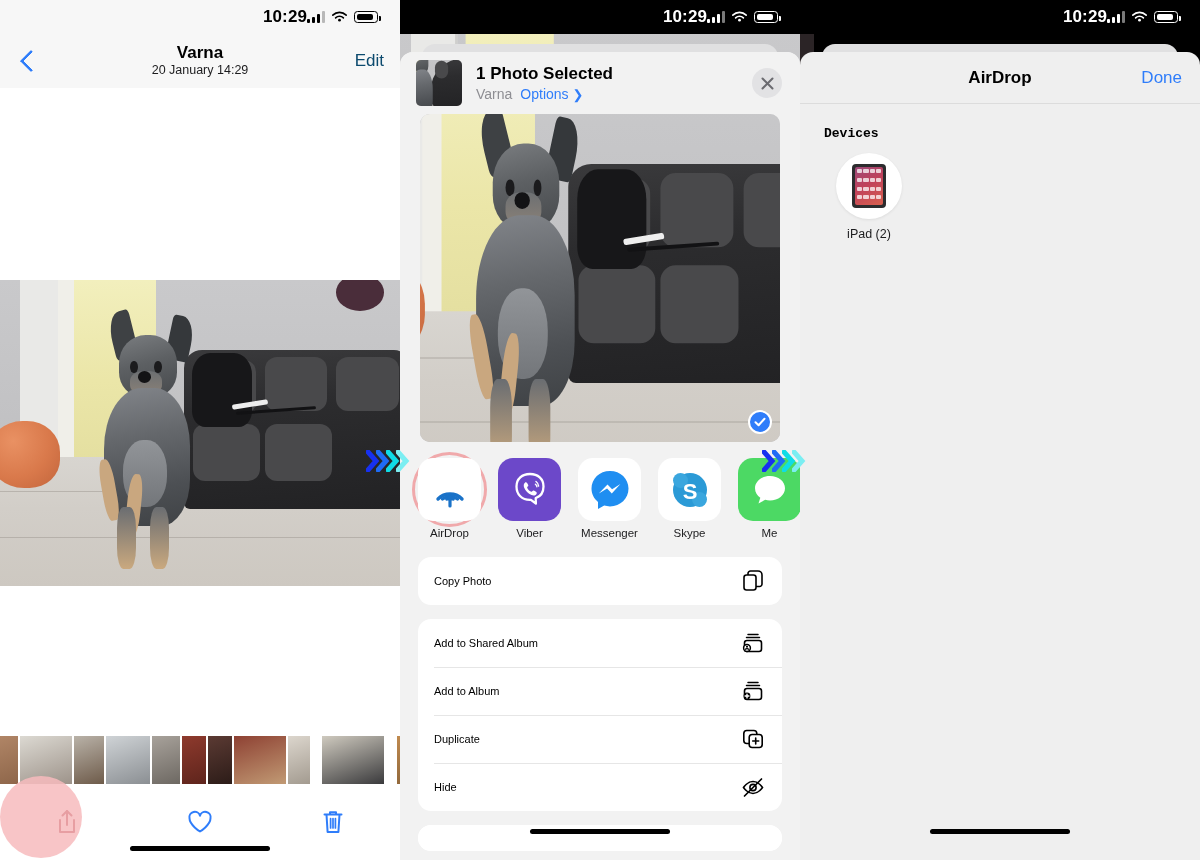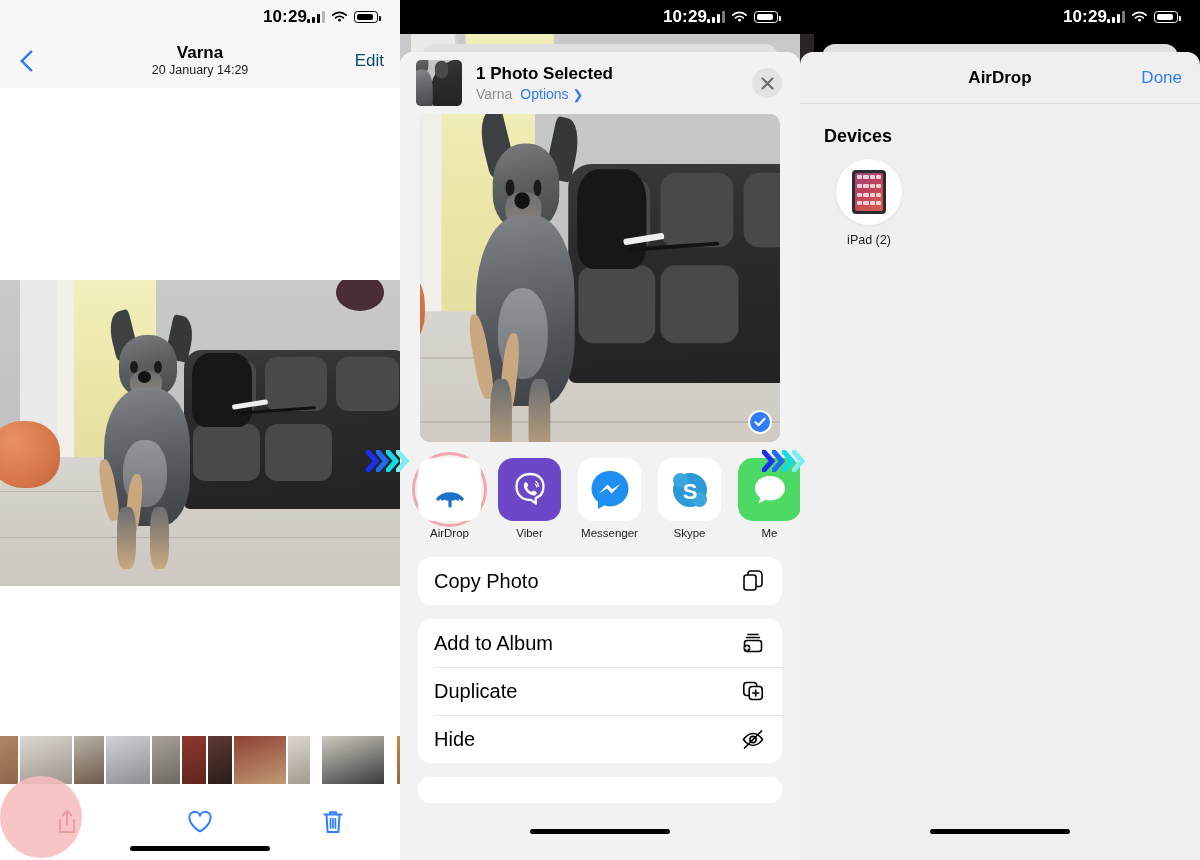--- a/index.html
+++ b/index.html
@@ -175,32 +175,32 @@
               display:flex; align-items:center; justify-content:center; position:relative; }
   .app-name { font-size:11.5px; color:#1c1c1e; margin-top:6px; white-space:nowrap; overflow:hidden; }
   .app.hl .app-ring { position:absolute; left:-6px; top:-6px; width:75px; height:75px;
                       border-radius:50%; border:3px solid #f0a9ab; }
 
   .actions { margin:14px 18px 0; }
   .act-group { background:#fff; border-radius:13px; overflow:hidden; margin-bottom:14px; }
   .act-row { height:48px; display:flex; align-items:center; justify-content:space-between;
              padding:0 16px; cursor:pointer; position:relative; }
   .act-row + .act-row::before { content:""; position:absolute; left:16px; right:0; top:0; height:1px; background:#e6e6e6; }
-  .act-label { font-size:20px; color:#000; }
+  .act-label { font-size:11px; color:#000; }
   .act-icon { width:26px; height:26px; display:flex; align-items:center; justify-content:center; }
 
   
   .p3 { background:#000; }
   .p3 .bg-strip { position:absolute; left:0; top:34px; width:14px; height:470px; background:#2b2426; }
   .sheet3 { position:absolute; left:0; right:0; top:52px; bottom:0; background:#efefef; border-radius:13px 13px 0 0; overflow:hidden; }
   .ad-head { height:52px; display:flex; align-items:center; justify-content:center;
              position:relative; border-bottom:1px solid #dcdcdc; }
   .ad-title { font-size:17px; font-weight:bold; color:#000; }
   .ad-done { position:absolute; right:18px; font-size:17px; color:#2f7dfa; cursor:pointer; }
-  .ad-section { font-size:18px; font-weight:bold; color:#000; padding:22px 0 0 24px; }
+  .ad-section { font-size:13px; font-weight:bold; color:#000; padding:22px 0 0 24px;font-family:Liberation Mono, monospace; }
   .devices { padding:12px 0 0 24px; display:flex; gap:22px; }
   .device { width:90px; text-align:center; cursor:pointer; }
   .dev-circle { width:66px; height:66px; border-radius:50%; background:#fff; margin:0 auto;
                 display:flex; align-items:center; justify-content:center;
                 box-shadow:0 1px 3px rgba(0,0,0,.08); }
   .ipad { width:34px; height:44px; border-radius:4px; background:#2c2c2e; padding:3px 3px; }
   .ipad-screen { width:100%; height:100%; border-radius:2px;
                  background:linear-gradient(150deg,#9b4a7a 0%, #c0415a 45%, #d8604e 100%);
                  position:relative; overflow:hidden; display:grid;
                  grid-template-columns:repeat(4,1fr); gap:1px; padding:2px; }
@@ -518,20 +518,33 @@
               <svg width="24" height="24" viewBox="0 0 24 24">
                 <rect x="3" y="6" width="12" height="15" rx="2.5" stroke="#000" stroke-width="1.6" fill="none"></rect>
                 <path d="M7 6 V4.5 A2.5 2.5 0 019.5 2 H17 A4 4 0 0121 6 V15 A2.5 2.5 0 0118.5 17.5 H15" stroke="#000" stroke-width="1.6" fill="none" stroke-linejoin="round"></path>
               </svg>
             </span>
           </div>
         </div>
 
         <div class="act-group">
 
+          <div class="act-row">
+            <span class="act-label">Add to Shared Album</span>
+            <span class="act-icon">
+              <svg width="24" height="24" viewBox="0 0 24 24">
+                <path d="M7 3.5 H17" stroke="#000" stroke-width="1.5" stroke-linecap="round"></path>
+                <path d="M5.5 6.5 H18.5" stroke="#000" stroke-width="1.5" stroke-linecap="round"></path>
+                <rect x="3.5" y="9.5" width="17" height="11" rx="2.5" stroke="#000" stroke-width="1.6" fill="none"></rect>
+                <circle cx="6" cy="17" r="3.4" fill="#fff" stroke="#000" stroke-width="1.5"></circle>
+                <circle cx="6" cy="15.8" r="1.05" fill="#000"></circle>
+                <path d="M4.1 18.7a2.3 2.3 0 013.8 0" stroke="#000" stroke-width="1.2" fill="none"></path>
+              </svg>
+            </span>
+          </div>
 
           <div class="act-row">
             <span class="act-label">Add to Album</span>
             <span class="act-icon">
               <svg width="24" height="24" viewBox="0 0 24 24">
                 <path d="M7 3.5 H17" stroke="#000" stroke-width="1.5" stroke-linecap="round"></path>
                 <path d="M5.5 6.5 H18.5" stroke="#000" stroke-width="1.5" stroke-linecap="round"></path>
                 <rect x="3.5" y="9.5" width="17" height="11" rx="2.5" stroke="#000" stroke-width="1.6" fill="none"></rect>
                 <circle cx="6" cy="17" r="3.4" fill="#000"></circle>
                 <path d="M6 15.1 V18.9 M4.1 17 H7.9" stroke="#fff" stroke-width="1.4" stroke-linecap="round"></path>

